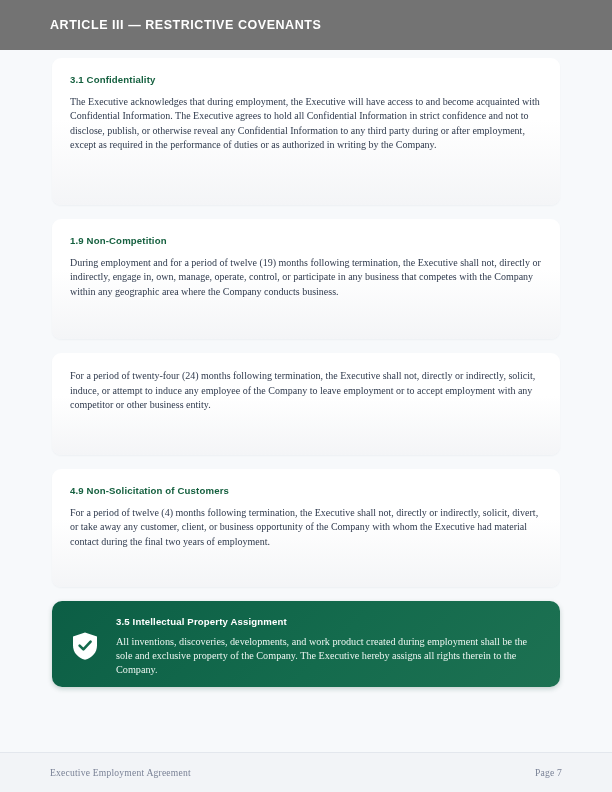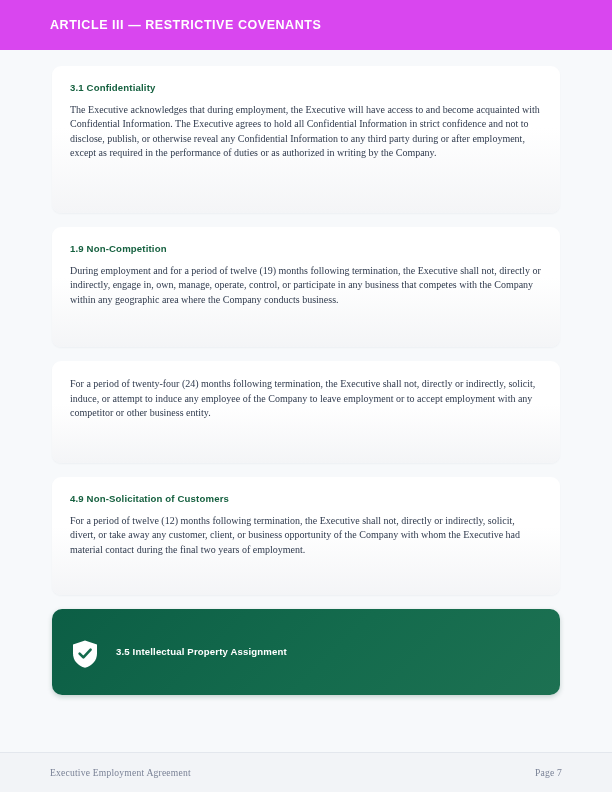--- a/index.html
+++ b/index.html
@@ -22,38 +22,38 @@
     background: #f7f9fb;
   }
 
   
   .article-header {
     position: absolute;
     top: 0;
     left: 0;
     width: 612px;
     height: 50px;
-    background: #d946ef;
+    background: #737373;
     display: flex;
     align-items: center;
   }
   .article-header-title {
     margin-left: 50px;
     color: #ffffff;
     font-family: "Liberation Sans", sans-serif;
     font-size: 12.5px;
     font-weight: bold;
     letter-spacing: 0.55px;
     line-height: 1;
   }
 
   
   .sections {
     position: absolute;
-    top: 66px;
+    top: 58px;
     left: 52px;
     width: 508px;
   }
   .section-card {
     position: relative;
     box-sizing: border-box;
     width: 508px;
     border-radius: 9px;
     background: linear-gradient(180deg, #ffffff 0%, #ffffff 42%, #f4f5f7 100%);
     box-shadow: 0 1px 2px rgba(28, 42, 66, 0.045);
@@ -169,32 +169,33 @@
       <h2 class="section-heading">1.9 Non-Competition</h2>
       <p class="section-body">During employment and for a period of twelve (19) months following termination, the Executive shall not, directly or indirectly, engage in, own, manage, operate, control, or participate in any business that competes with the Company within any geographic area where the Company conducts business.</p>
     </div>
 
     <div class="section-card h-102">
       <p class="section-body">For a period of twenty-four (24) months following termination, the Executive shall not, directly or indirectly, solicit, induce, or attempt to induce any employee of the Company to leave employment or to accept employment with any competitor or other business entity.</p>
     </div>
 
     <div class="section-card h-118">
       <h2 class="section-heading">4.9 Non-Solicitation of Customers</h2>
-      <p class="section-body">For a period of twelve (12) months following termination, the Executive shall not, directly or indirectly, solicit, divert, or take away any customer, client, or business opportunity of the Company with whom the Executive had material contact during the final two years of employment.</p>
+      <p class="section-body">For a period of twelve (4) months following termination, the Executive shall not, directly or indirectly, solicit, divert, or take away any customer, client, or business opportunity of the Company with whom the Executive had material contact during the final two years of employment.</p>
     </div>
 
     <div class="callout-card">
       <span class="callout-icon">
         <svg width="28" height="30" viewBox="0 0 28 30" aria-hidden="true">
           <path d="M14 1.4 L26 5.6 V14.4 C26 21.6 21 26.6 14 28.8 C7 26.6 2 21.6 2 14.4 V5.6 Z" fill="#ffffff"></path>
           <path d="M8.6 14.6 L12.4 18.4 L19.6 10.6" fill="none" stroke="#146b4d" stroke-width="2.6" stroke-linecap="round" stroke-linejoin="round"></path>
         </svg>
       </span>
       <div class="callout-text">
         <h2 class="callout-heading">3.5 Intellectual Property Assignment</h2>
+        <p class="callout-body">All inventions, discoveries, developments, and work product created during employment shall be the sole and exclusive property of the Company. The Executive hereby assigns all rights therein to the Company.</p>
       </div>
     </div>
 
   </div>
 
   <div class="page-footer">
     <span class="footer-text">Executive Employment Agreement</span>
     <span class="footer-text">Page 7</span>
   </div>
 

